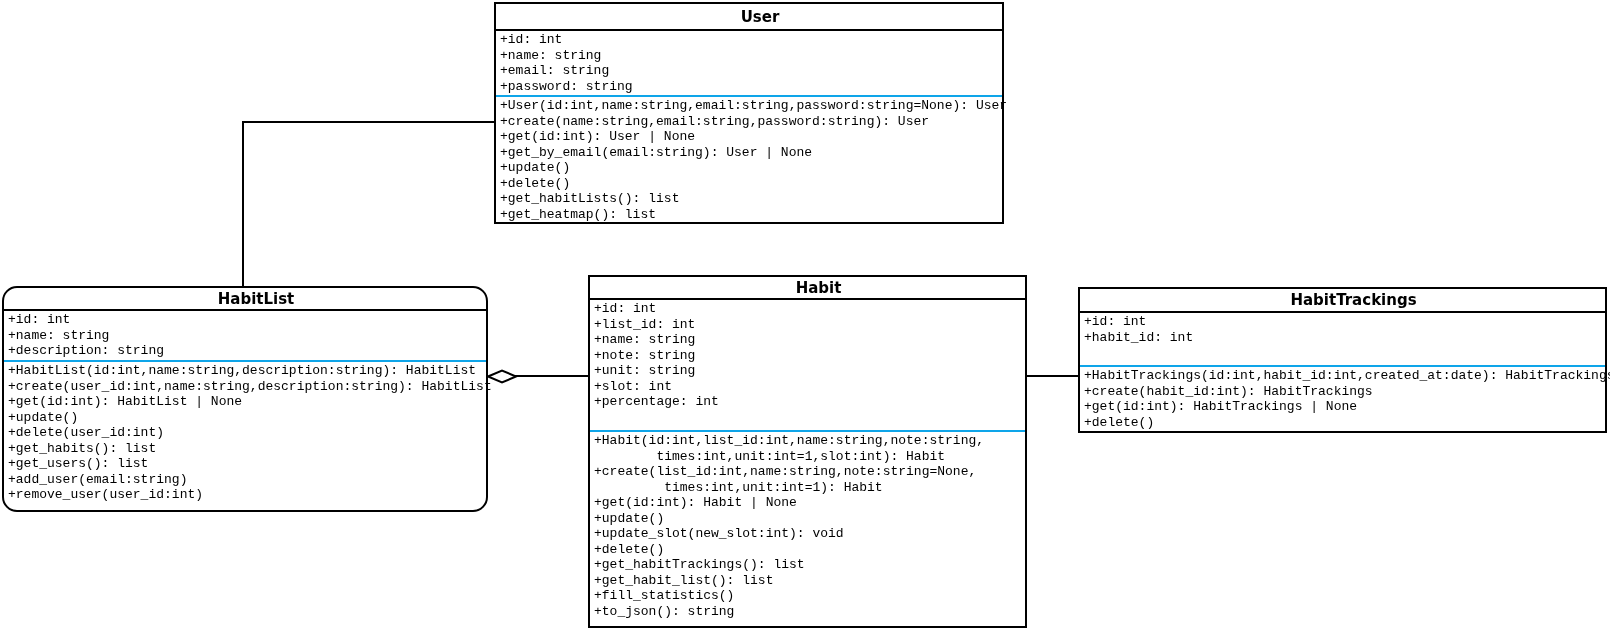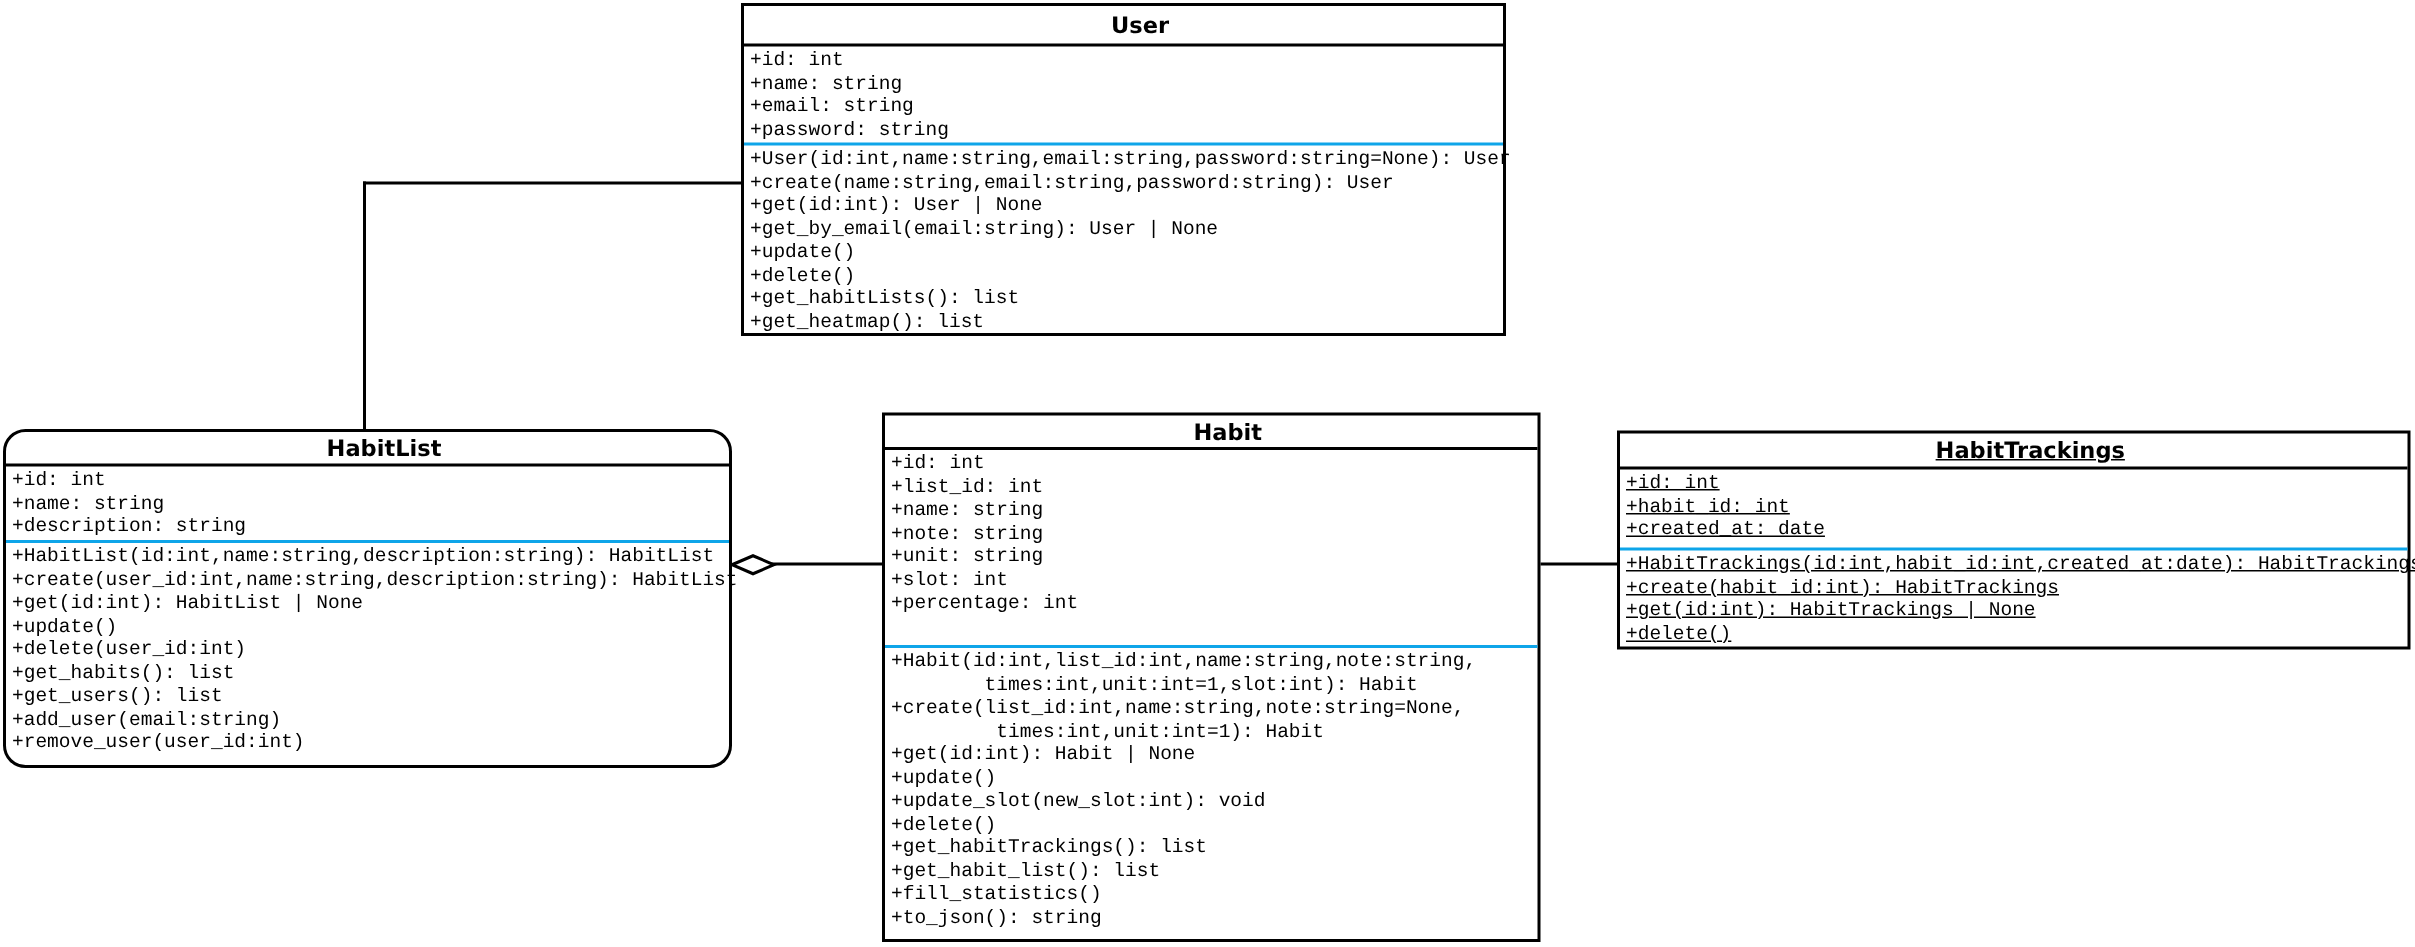--- a/index.html
+++ b/index.html
@@ -48,21 +48,21 @@
   #box-habitlist   {left:2px;   top:286px; width:486px; height:226px;border-radius:15px;}
   #box-habitlist   .uml-title{height:21px;}
   #box-habitlist   .uml-attrs{height:48px;}
   #box-habitlist   .uml-methods{height:147px;}
 
   #box-habit       {left:588px; top:275px; width:439px; height:353px;}
   #box-habit       .uml-title{height:21px;}
   #box-habit       .uml-attrs{height:129px;}
   #box-habit       .uml-methods{height:193px;}
 
-  #box-habittrackings {left:1078px; top:287px; width:529px; height:146px;text-decoration:underline;}
+  #box-habittrackings {left:1078px; top:287px; width:529px; height:146px;}
   #box-habittrackings .uml-title{height:22px;}
   #box-habittrackings .uml-attrs{height:51px;}
   #box-habittrackings .uml-methods{height:63px;}
 
   .connector{position:absolute;background:#000;}
   #conn-user-habitlist-h{left:242px; top:121px; width:252px; height:2px;}
   #conn-user-habitlist-v{left:242px; top:121px; width:2px; height:167px;}
   #conn-habitlist-habit {left:514px; top:375px; width:74px; height:2px;}
   #conn-habit-trackings {left:985px; top:375px; width:93px; height:2px;}
 
@@ -96,17 +96,17 @@
   </div>
 
   <div class="uml-box" id="box-habit">
     <div class="uml-title">Habit</div>
     <div class="uml-section uml-attrs"><div class="member-line">+id: int</div><div class="member-line">+list_id: int</div><div class="member-line">+name: string</div><div class="member-line">+note: string</div><div class="member-line">+unit: string</div><div class="member-line">+slot: int</div><div class="member-line">+percentage: int</div></div>
     <div class="uml-section uml-methods"><div class="member-line">+Habit(id:int,list_id:int,name:string,note:string,</div><div class="member-line">        times:int,unit:int=1,slot:int): Habit</div><div class="member-line">+create(list_id:int,name:string,note:string=None,</div><div class="member-line">         times:int,unit:int=1): Habit</div><div class="member-line">+get(id:int): Habit | None</div><div class="member-line">+update()</div><div class="member-line">+update_slot(new_slot:int): void</div><div class="member-line">+delete()</div><div class="member-line">+get_habitTrackings(): list</div><div class="member-line">+get_habit_list(): list</div><div class="member-line">+fill_statistics()</div><div class="member-line">+to_json(): string</div></div>
   </div>
 
   <div class="uml-box" id="box-habittrackings">
     <div class="uml-title">HabitTrackings</div>
-    <div class="uml-section uml-attrs"><div class="member-line">+id: int</div><div class="member-line">+habit_id: int</div><div class="member-line">+created_at: date</div></div>
+    <div class="uml-section uml-attrs"><div class="member-line">+id: int</div><div class="member-line">+habit_id: int</div></div>
     <div class="uml-section uml-methods"><div class="member-line">+HabitTrackings(id:int,habit_id:int,created_at:date): HabitTrackings</div><div class="member-line">+create(habit_id:int): HabitTrackings</div><div class="member-line">+get(id:int): HabitTrackings | None</div><div class="member-line">+delete()</div></div>
   </div>
 
 </div>
 
 </body></html>

